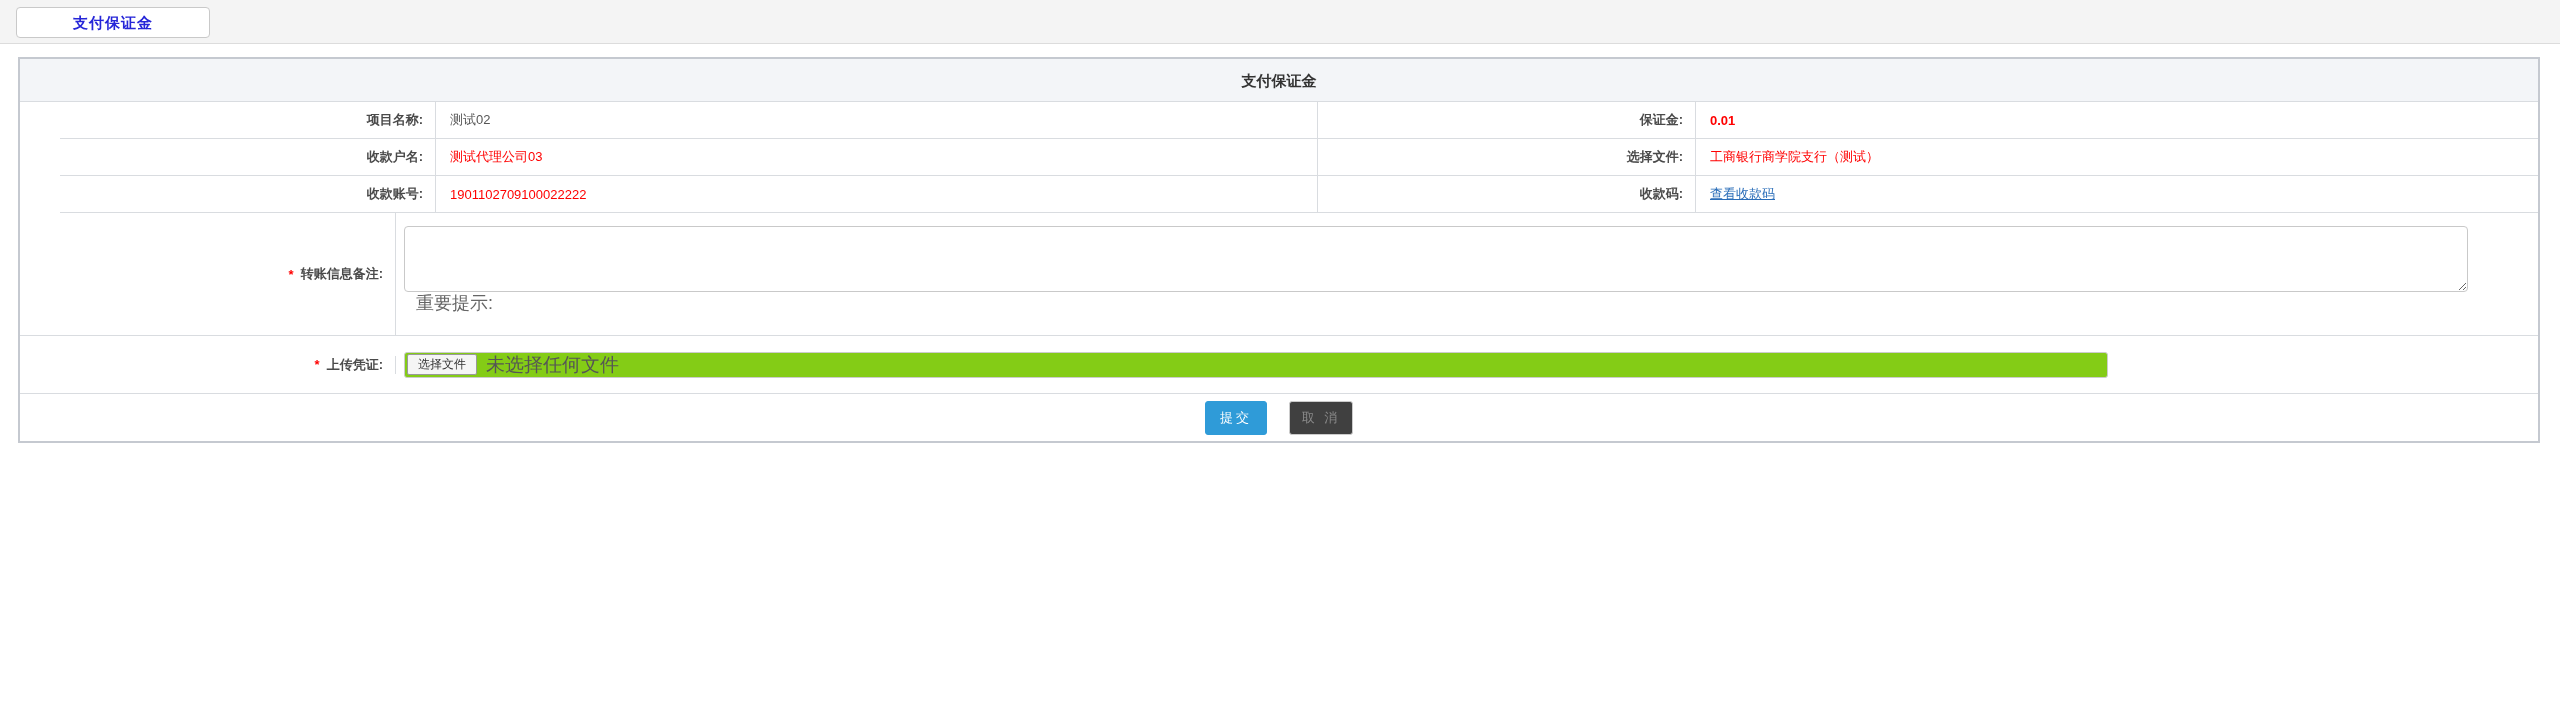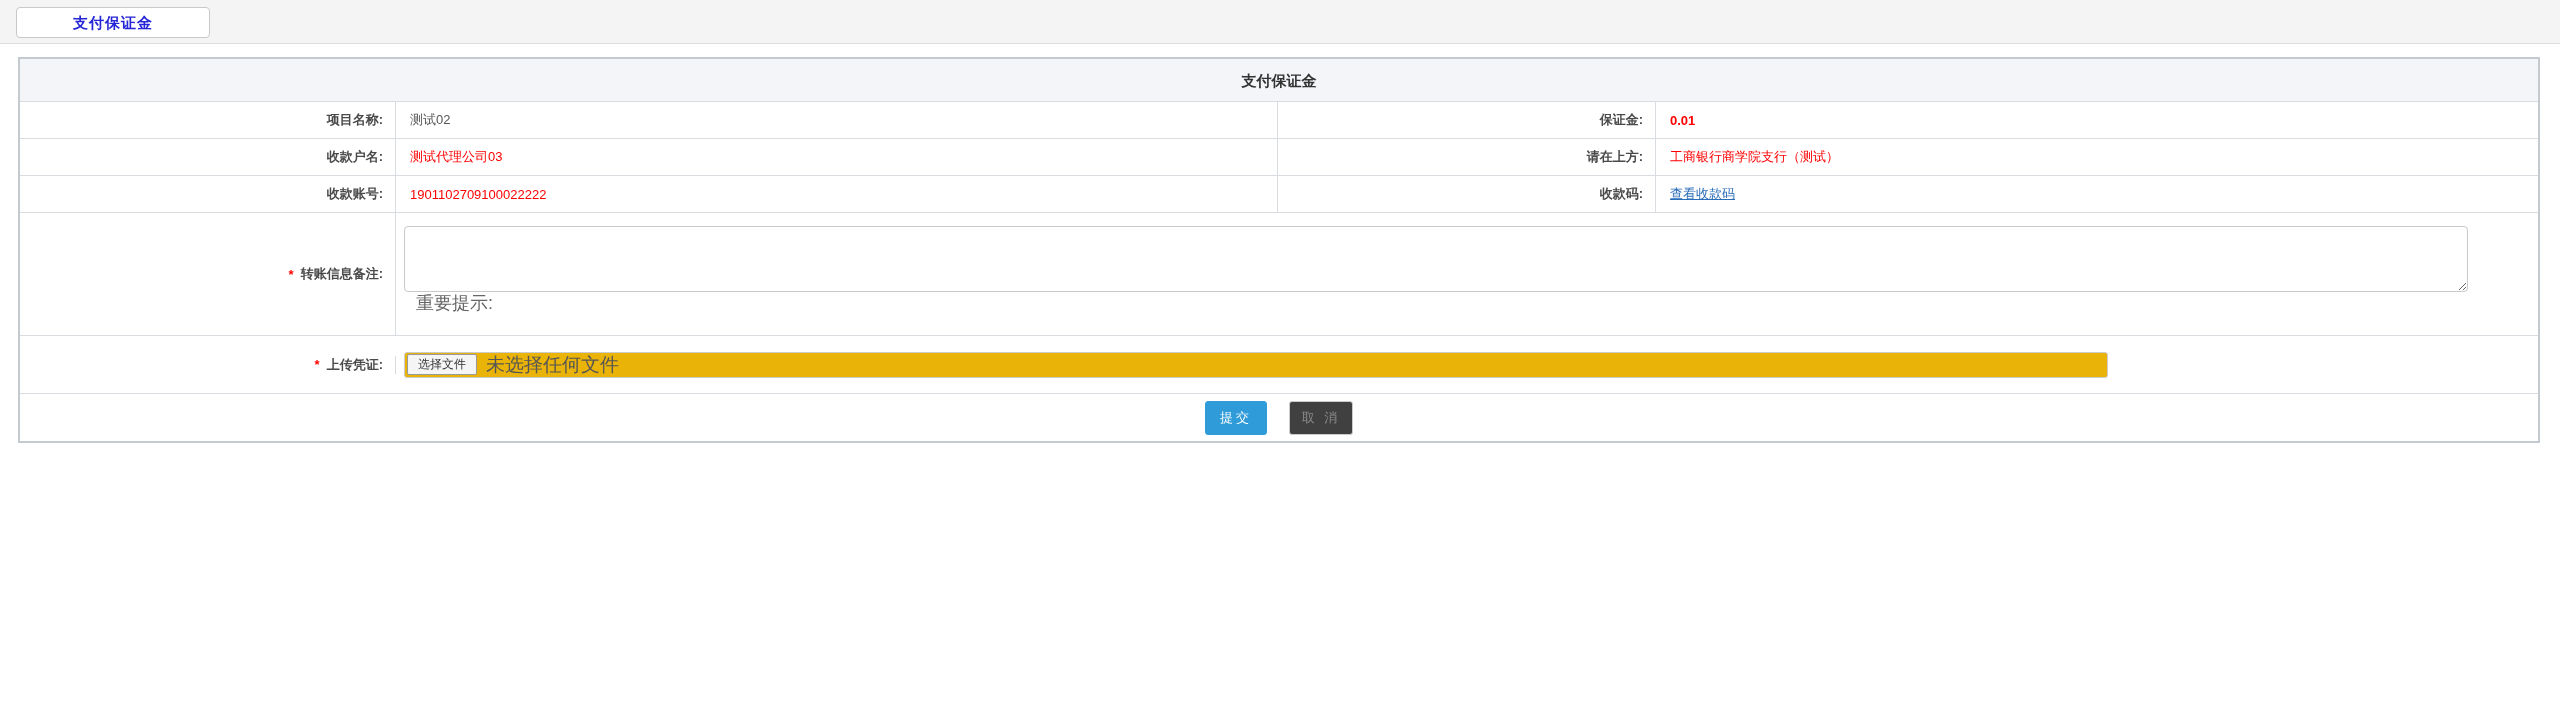--- a/index.html
+++ b/index.html
@@ -20,21 +20,21 @@
 
   
   .panel {
     position: absolute; left: 18px; top: 57px; width: 2522px;
     border: 2px solid #c5c9d0; background: #ffffff;
   }
   .panel-header {
     height: 43px; background: #f3f5f8; border-bottom: 1px solid #d9dce0;
     text-align: center; line-height: 43px; font-size: 15px; font-weight: bold; color: #333;
   }
-  .info-row { display: flex; height: 37px; border-bottom: 1px solid #d9dce0; }
+  .info-row { display: flex; height: 37px; border-bottom: 1px solid #d9dce0; margin-left: 40px; }
   .cell { display: flex; align-items: center; height: 100%; }
   .c1 { width: 376px; border-right: 1px solid #d9dce0; justify-content: flex-end; padding-right: 12px; }
   .c2 { width: 882px; border-right: 1px solid #d9dce0; padding-left: 14px; }
   .c3 { width: 378px; border-right: 1px solid #d9dce0; justify-content: flex-end; padding-right: 12px; }
   .c4 { flex: 1; padding-left: 14px; }
   .lbl { font-weight: bold; color: #4a4a4a; }
   .red { color: #ff0000; }
   .bold { font-weight: bold; }
   a.qr-link { color: #2a6db8; text-decoration: underline; cursor: pointer; }
 
@@ -52,21 +52,21 @@
     border: 1px solid #c9c9c9; border-radius: 4px; resize: both;
     font-family: "Liberation Sans", "DejaVu Sans", sans-serif; font-size: 13px; padding: 4px 6px; color: #555;
     outline: none; background: #ffffff;
   }
   .hint { color: #666; font-size: 18px; line-height: 17px; margin-top: 3px; margin-left: 12px; }
 
   .upload-row { height: 58px; align-items: center; }
   .upload-row .form-content-cell { display: flex; align-items: center; }
   .file-box {
     width: 1704px; height: 26px; border: 1px solid #cccccc; border-radius: 3px;
-    display: flex; align-items: center; padding: 1px 2px; background: #eab308; cursor: pointer;
+    display: flex; align-items: center; padding: 1px 2px; background: #84cc16; cursor: pointer;
   }
   .choose-file-btn {
     height: 21px; padding: 0 10px; margin-right: 9px;
     background: #f5f5f5; border: 1px solid #999999; border-radius: 2px;
     font-size: 12px; color: #333; line-height: 19px; cursor: pointer;
     font-family: "Liberation Sans", "DejaVu Sans", sans-serif;
   }
   .no-file-text { color: #555; font-size: 19px; }
 
   .actions-row { height: 47px; display: flex; align-items: center; justify-content: center; }
@@ -89,21 +89,21 @@
   <div class="info-row">
     <div class="cell c1 lbl">项目名称:</div>
     <div class="cell c2">测试02</div>
     <div class="cell c3 lbl">保证金:</div>
     <div class="cell c4 red bold">0.01</div>
   </div>
 
   <div class="info-row">
     <div class="cell c1 lbl">收款户名:</div>
     <div class="cell c2 red">测试代理公司03</div>
-    <div class="cell c3 lbl">请在上方:</div>
+    <div class="cell c3 lbl">选择文件:</div>
     <div class="cell c4 red">工商银行商学院支行（测试）</div>
   </div>
 
   <div class="info-row">
     <div class="cell c1 lbl">收款账号:</div>
     <div class="cell c2 red">1901102709100022222</div>
     <div class="cell c3 lbl">收款码:</div>
     <div class="cell c4">
       <a class="qr-link">查看收款码</a>
     </div>

